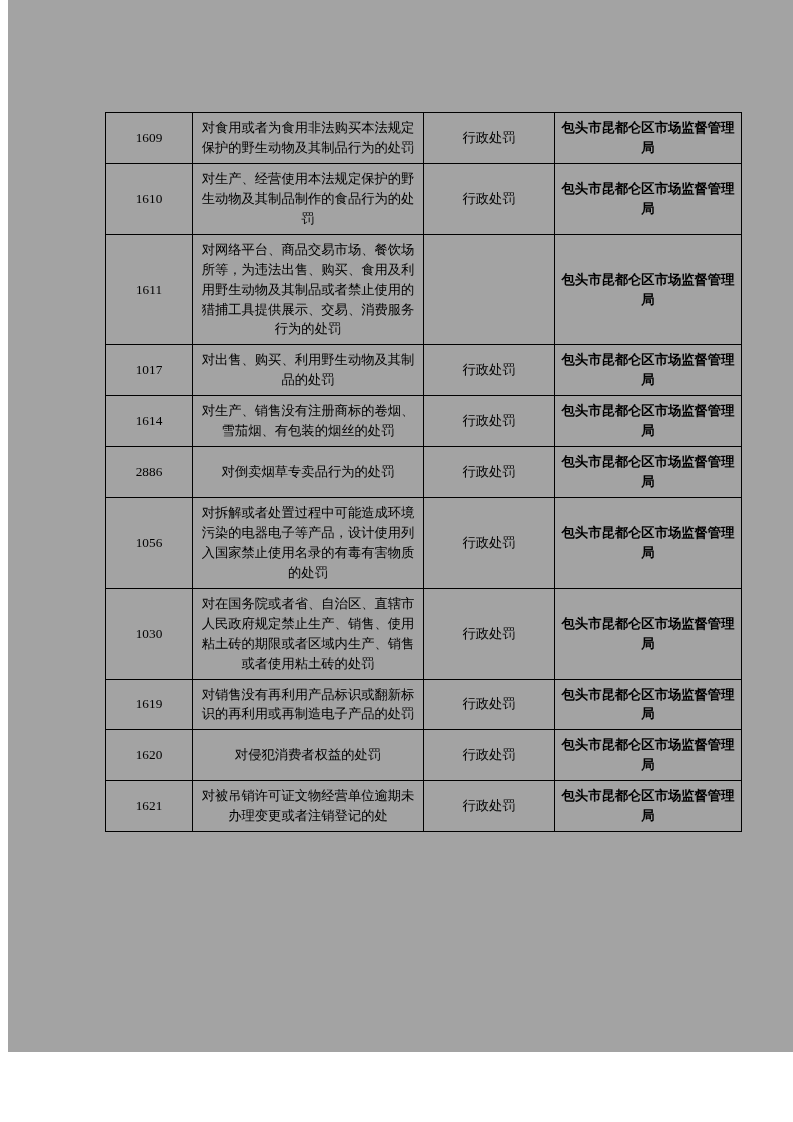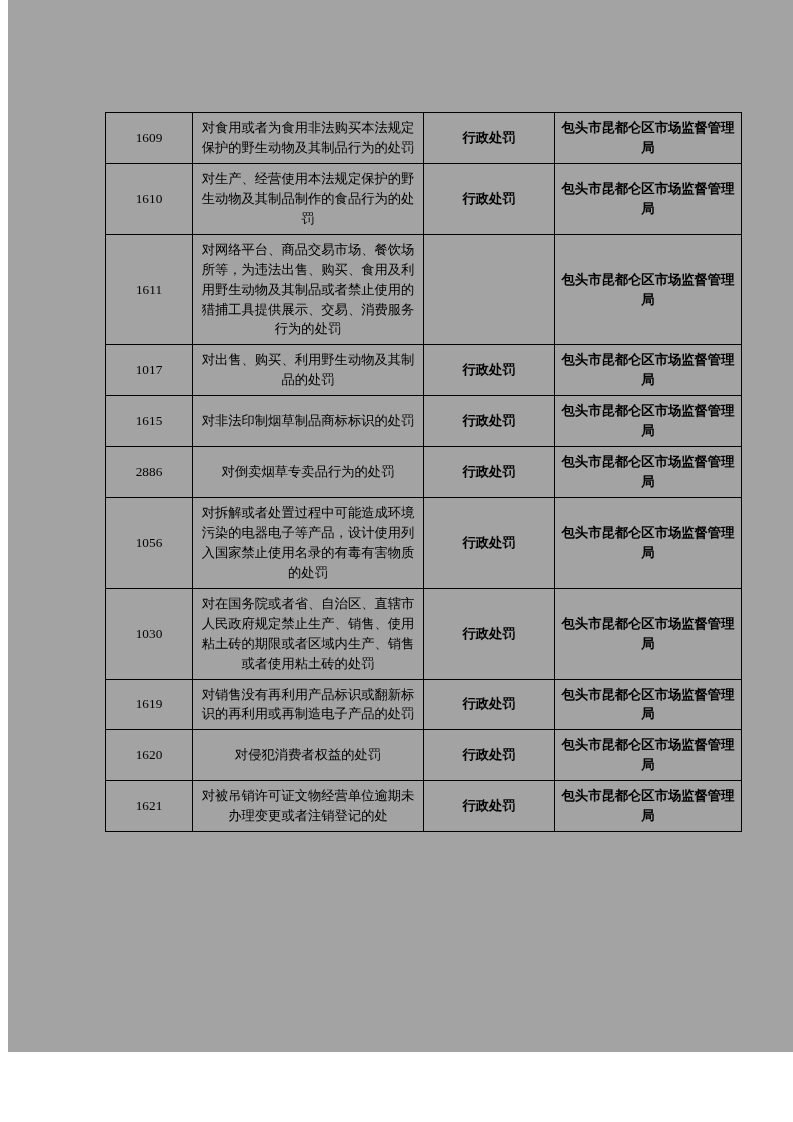--- a/index.html
+++ b/index.html
@@ -37,21 +37,21 @@
     border: 1px solid #000000;
     padding: 5px 4px;
     font-size: 13.3px;
     line-height: 1.5;
     text-align: center;
     vertical-align: middle;
     word-break: break-all;
   }
   td.col-id { width: 78px; }
   td.col-item { width: 222px; }
-  td.col-type { width: 122px; font-weight: bold; }
+  td.col-type { width: 122px; }
   td.col-org { width: 178px; font-weight: bold; }
   .cell-text {
     display: block;
   }
 </style>
 </head>
 <body>
 
 <div class="page">
   <div class="table-wrap">
@@ -108,24 +108,24 @@
             </td>
           <td class="col-type">
               <span class="cell-text">行政处罚</span>
             </td>
           <td class="col-org">
               <span class="cell-text">包头市昆都仑区市场监督管理局</span>
             </td>
         </tr>
         <tr>
           <td class="col-id">
-              <span class="cell-text">1615</span>
-            </td>
-          <td class="col-item">
-              <span class="cell-text">对非法印制烟草制品商标标识的处罚</span>
+              <span class="cell-text">1614</span>
+            </td>
+          <td class="col-item">
+              <span class="cell-text">对生产、销售没有注册商标的卷烟、雪茄烟、有包装的烟丝的处罚</span>
             </td>
           <td class="col-type">
               <span class="cell-text">行政处罚</span>
             </td>
           <td class="col-org">
               <span class="cell-text">包头市昆都仑区市场监督管理局</span>
             </td>
         </tr>
         <tr>
           <td class="col-id">

